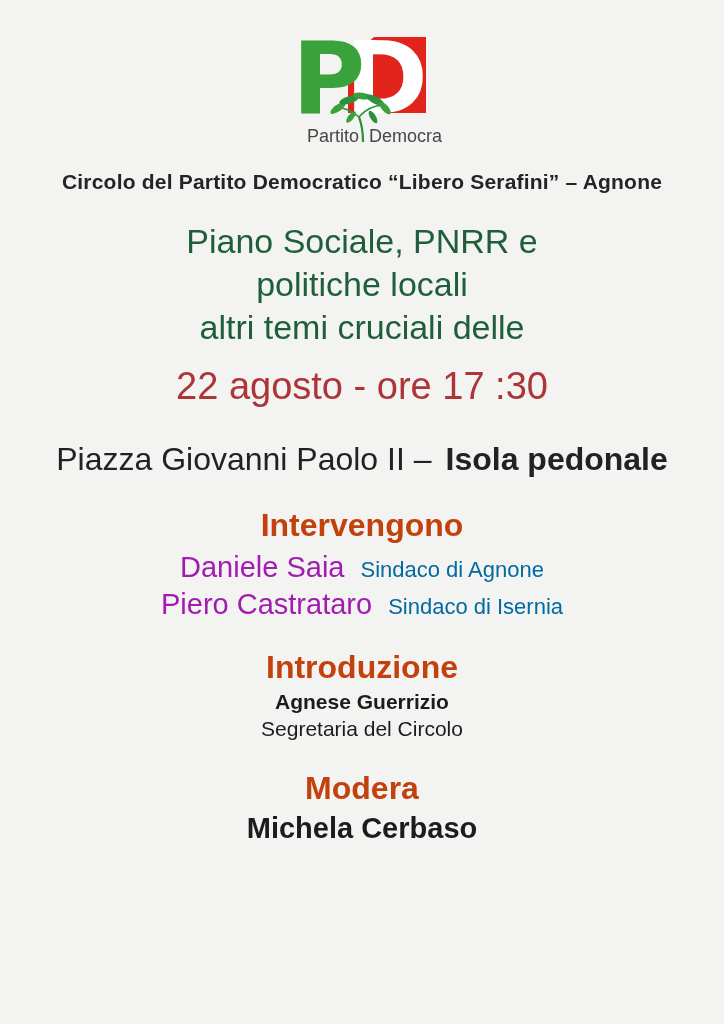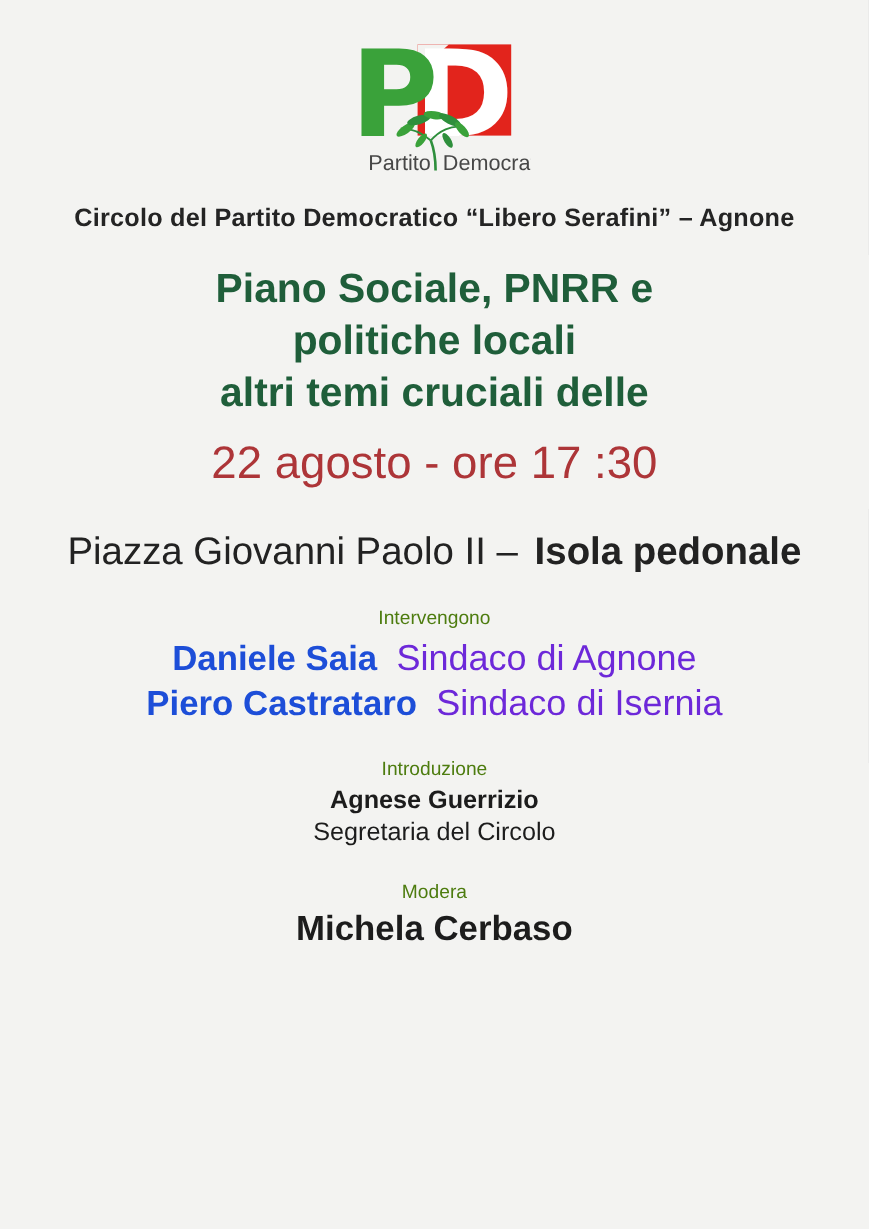--- a/index.html
+++ b/index.html
@@ -24,48 +24,48 @@
   
   .main-title{
     margin-top:8px;
     font-size:55px;font-weight:800;line-height:1.18;letter-spacing:-1px;
     color:#111;
     text-shadow:3px 4px 3px rgba(0,0,0,0.30);
   }
   
   .subtitle{
     margin-top:26px;
-    font-size:34px;font-weight:700;line-height:1.27;
+    font-size:34px;font-weight:400;line-height:1.27;
     color:#1f5e3a;
   }
   
   .date-line{
     margin-top:15px;
     font-size:38px;font-weight:400;
     color:#ad3538;
   }
   
   .venue-line{
     margin-top:33px;
     font-size:32px;font-weight:500;color:#222;
   }
   .venue-line .highlight{font-weight:700;margin-left:14px;}
   
   .section-heading{
-    font-size:16px;font-weight:400;color:#4d7c0f;
+    font-size:32px;font-weight:700;color:#c2410c;
   }
   .speakers-heading{margin-top:29px;}
   .person-row{
     display:flex;justify-content:center;align-items:baseline;gap:16px;
     line-height:1.25;
   }
   .speaker-1{margin-top:5px;}
   .speaker-2{margin-top:1px;}
-  .person-name{font-size:29px;font-weight:700;color:#1d4ed8;text-align:center;}
-  .person-role{font-size:30px;font-weight:400;color:#6d28d9;}
+  .person-name{font-size:29px;font-weight:400;color:#a21caf;text-align:center;}
+  .person-role{font-size:22px;font-weight:400;color:#0369a1;}
   .intro-heading{margin-top:27px;}
   .intro-name{margin-top:4px;font-size:21px;font-weight:700;}
   .intro-role{margin-top:3px;font-size:21px;font-weight:400;}
   .moderator-heading{margin-top:29px;}
   .moderator-name{margin-top:5px;font-size:29px;font-weight:700;}
 </style>
 </head>
 <body>
 
 <div class="poster">

